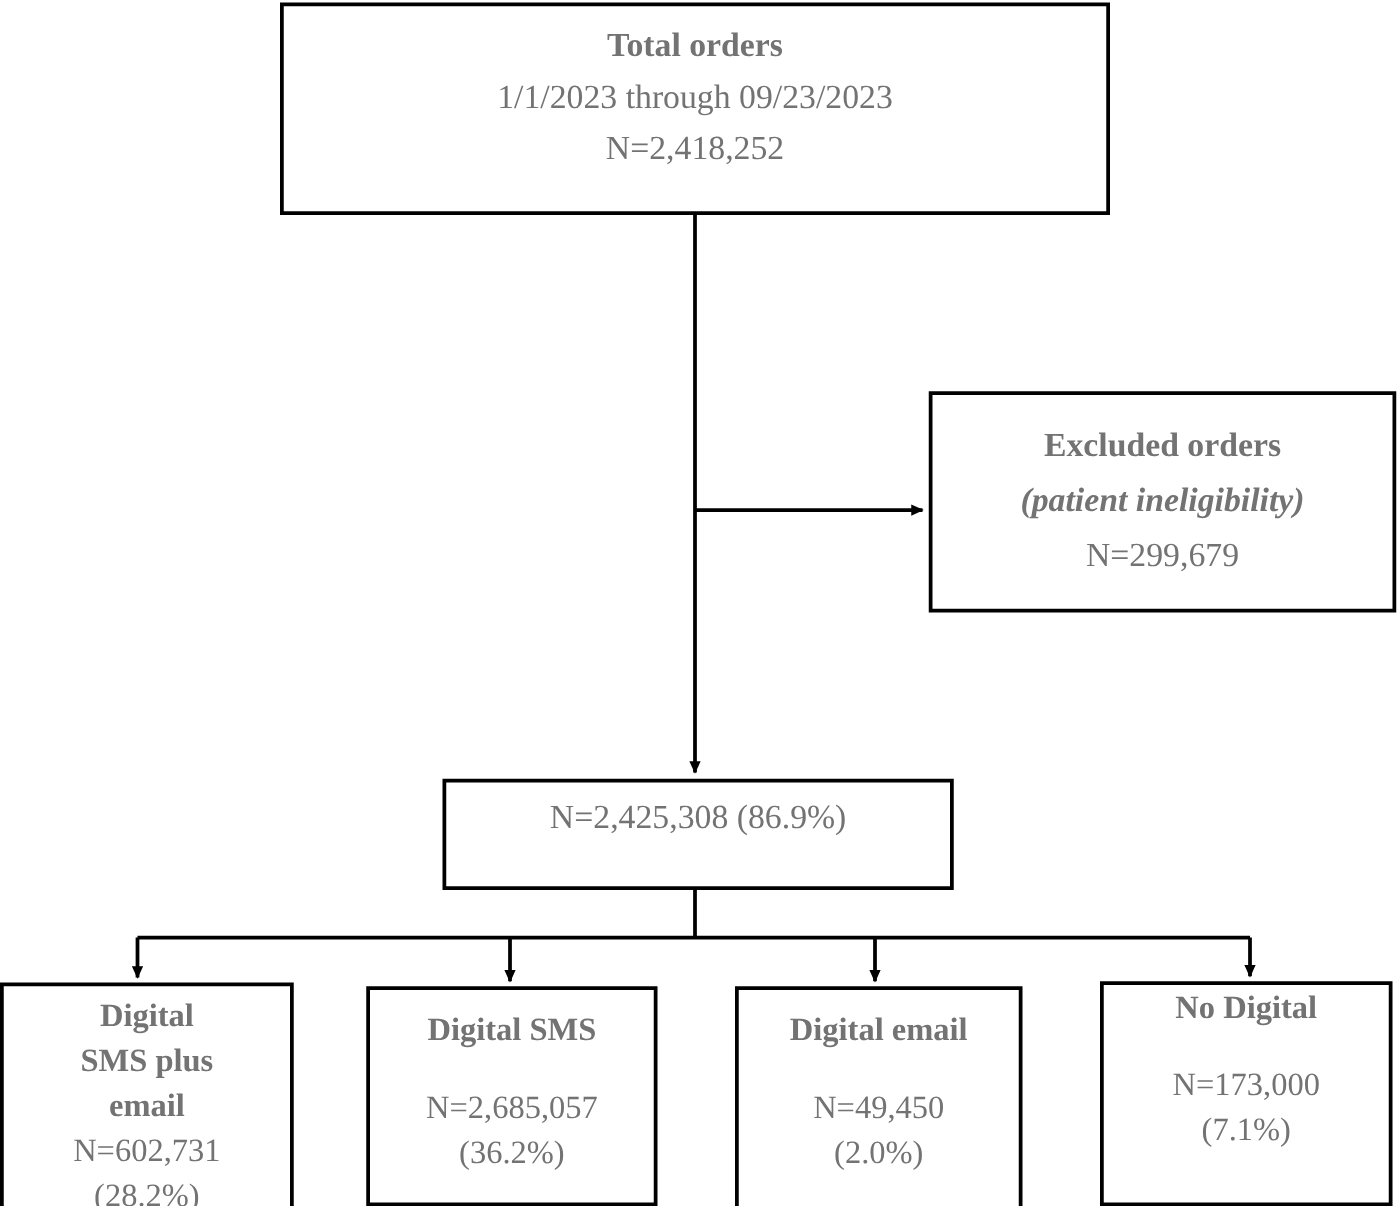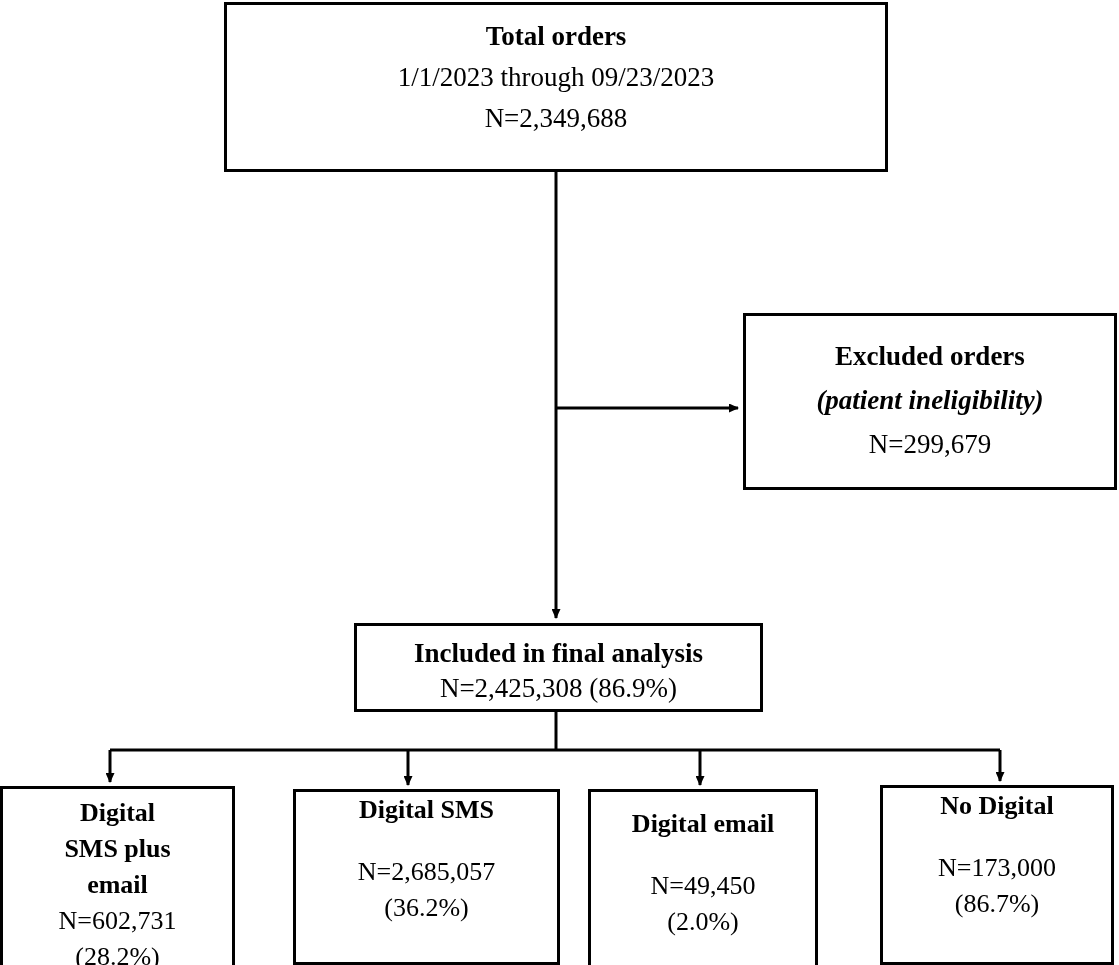--- a/index.html
+++ b/index.html
@@ -6,21 +6,21 @@
     margin: 0;
     padding: 0;
     background: #ffffff;
   }
   #flowchart-root {
     position: relative;
     width: 1119px;
     height: 965px;
     background: #ffffff;
     font-family: "Liberation Serif", "DejaVu Serif", serif;
-    color: #000000;
+    color: #737373;
     overflow: hidden;
   }
   svg.connectors {
     position: absolute;
     left: 0;
     top: 0;
     width: 1119px;
     height: 965px;
     pointer-events: none;
   }
@@ -87,22 +87,23 @@
   #box-leaf-0 {
     left: 0px;
     top: 786px;
     width: 235px;
     height: 223px;
     padding-top: 6px;
   }
   #box-leaf-1 {
     left: 293px;
     top: 789px;
-    width: 267px;
+    width: 233px;
     height: 176px;
+    padding-top: 14px;
   }
   #box-leaf-2 {
     left: 588px;
     top: 789px;
     width: 230px;
     height: 196px;
     padding-top: 14px;
   }
   #box-leaf-3 {
     left: 880px;
@@ -137,31 +138,30 @@
 
     <line x1="110" y1="750" x2="110" y2="782" stroke="#000000" stroke-width="3" marker-end="url(#arrowhead)"></line>
     <line x1="408" y1="750" x2="408" y2="785" stroke="#000000" stroke-width="3" marker-end="url(#arrowhead)"></line>
     <line x1="700" y1="750" x2="700" y2="785" stroke="#000000" stroke-width="3" marker-end="url(#arrowhead)"></line>
     <line x1="1000" y1="750" x2="1000" y2="781" stroke="#000000" stroke-width="3" marker-end="url(#arrowhead)"></line>
   </svg>
 
   <div class="node-box" id="box-total-orders">
     <span class="line bold">Total orders</span>
     <span class="line">1/1/2023 through 09/23/2023</span>
-    <span class="line">N=2,349,688</span>
+    <span class="line">N=2,418,252</span>
   </div>
 
   <div class="node-box" id="box-excluded-orders">
     <span class="line bold">Excluded orders</span>
     <span class="line italic-bold">(patient ineligibility)</span>
     <span class="line">N=299,679</span>
   </div>
 
   <div class="node-box" id="box-included">
-    <span class="line bold">Included in final analysis</span>
     <span class="line">N=2,425,308 (86.9%)</span>
   </div>
 
   <div class="node-box leaf-box" id="box-leaf-0">
     <span class="line bold">Digital</span>
     <span class="line bold">SMS plus</span>
     <span class="line bold">email</span>
     <span class="line">N=602,731</span>
     <span class="line">(28.2%)</span>
   </div>
@@ -177,16 +177,16 @@
     <span class="line bold">Digital email</span>
     <span class="spacer"></span>
     <span class="line">N=49,450</span>
     <span class="line">(2.0%)</span>
   </div>
 
   <div class="node-box leaf-box" id="box-leaf-3">
     <span class="line bold">No Digital</span>
     <span class="spacer"></span>
     <span class="line">N=173,000</span>
-    <span class="line">(86.7%)</span>
+    <span class="line">(7.1%)</span>
   </div>
 
 </div>
 
 </body></html>

